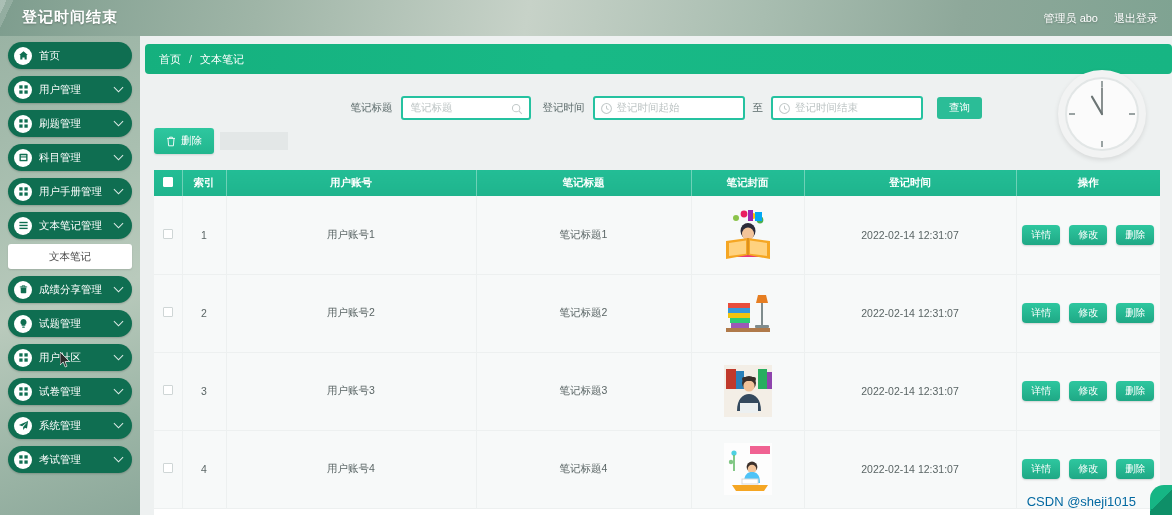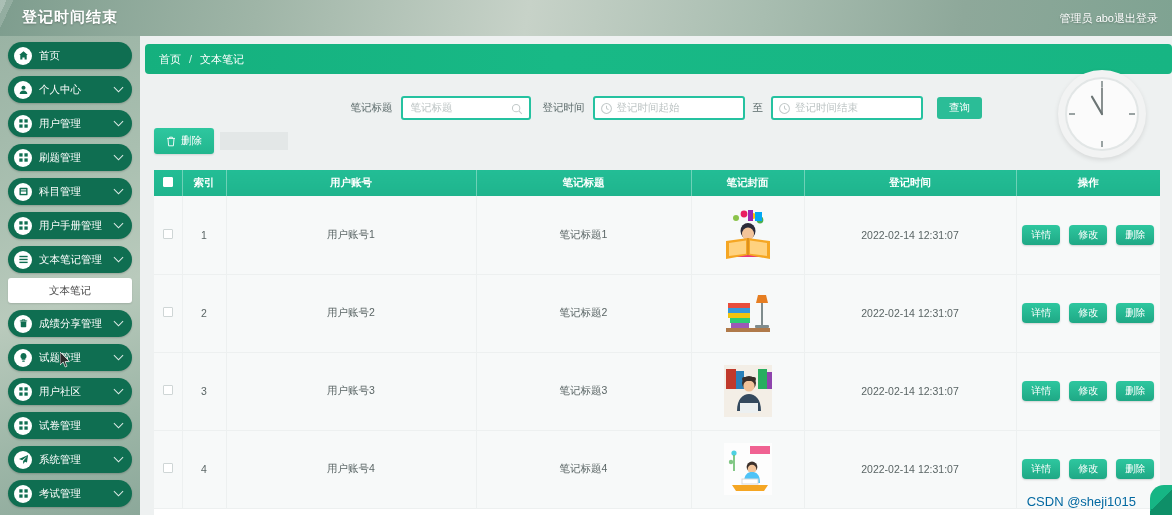--- a/index.html
+++ b/index.html
@@ -20,21 +20,21 @@
       linear-gradient(100deg, #7e9d8e 0%, #9fb5a7 22%, #c7d2c8 45%, #a8bdb0 65%, #8ea89a 82%, #7fa392 100%);
     overflow: hidden;
   }
   .topbar .brand {
     position: absolute; left: 22px; top: 8px;
     color: #ffffff; font-size: 15px; font-weight: bold;
     letter-spacing: 1px; text-shadow: 0 1px 2px rgba(0,0,0,.25);
   }
   .topbar .user-area {
     position: absolute; right: 14px; top: 11px;
-    display: flex; align-items: center; 
+    display: flex; align-items: center; gap: 16px;
   }
   .topbar .user-area span {
     color: #ffffff; font-size: 11px; text-shadow: 0 1px 2px rgba(0,0,0,.25);
   }
 
   
   .sidebar {
     position: absolute; left: 0; top: 36px; width: 140px; height: 479px;
     background: linear-gradient(160deg, #9ab3a4 0%, #a9bfb0 30%, #b9cabc 55%, #9db6a7 80%, #8ca89a 100%);
     padding: 6px 8px 0 8px;
@@ -220,30 +220,20 @@
 
   <div class="sidebar">
     <div id="menu-host">
         <div class="menu-item">
           <span class="menu-icon">
             <svg width="11" height="11" viewBox="0 0 12 12">
               <path d="M6 1.4 1.3 5.4h1.2v5h2.3V8.1h2.4V10.4h2.3v-5h1.2z" fill="#0f6e51"></path>
             </svg>
           </span>
           <span class="menu-label">首页</span>
-        </div>
-        <div class="menu-item">
-          <span class="menu-icon">
-            <svg width="11" height="11" viewBox="0 0 12 12">
-              <circle cx="6" cy="4" r="2.2" fill="#0f6e51"></circle>
-              <path d="M1.8 11c0-2.4 1.9-3.9 4.2-3.9S10.2 8.6 10.2 11z" fill="#0f6e51"></path>
-            </svg>
-          </span>
-          <span class="menu-label">个人中心</span>
-          <span class="menu-caret"></span>
         </div>
         <div class="menu-item">
           <span class="menu-icon">
             <svg width="11" height="11" viewBox="0 0 12 12">
               <rect x="1.4" y="1.4" width="3.6" height="3.6" fill="#0f6e51"></rect>
               <rect x="7" y="1.4" width="3.6" height="3.6" fill="#0f6e51"></rect>
               <rect x="1.4" y="7" width="3.6" height="3.6" fill="#0f6e51"></rect>
               <rect x="7" y="7" width="3.6" height="3.6" fill="#0f6e51"></rect>
             </svg>
           </span>

